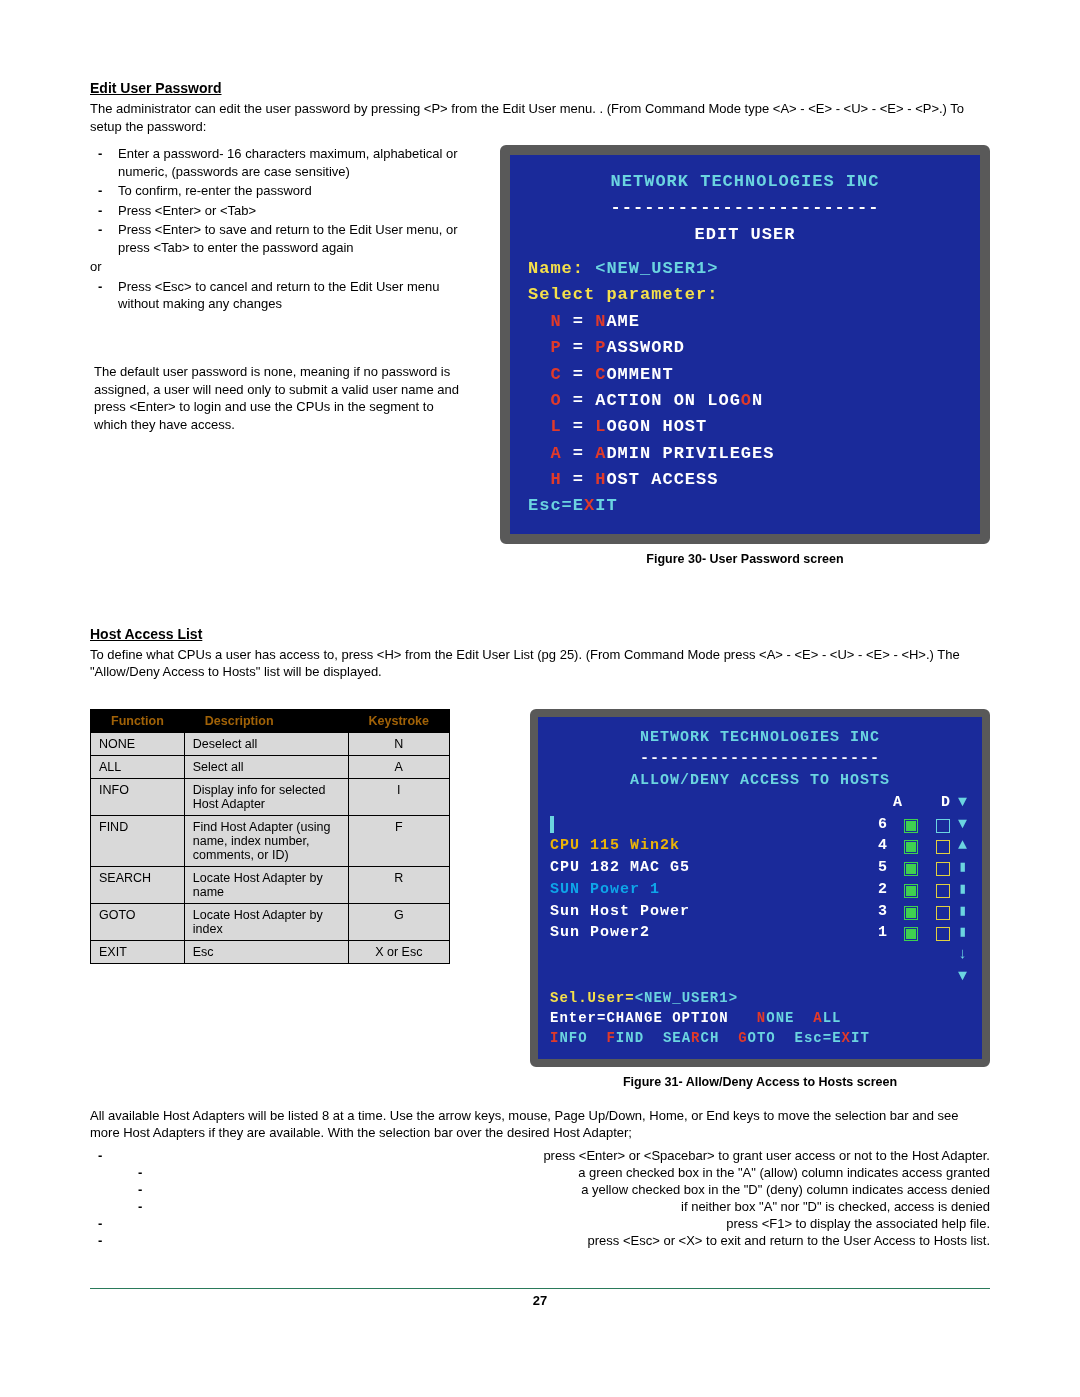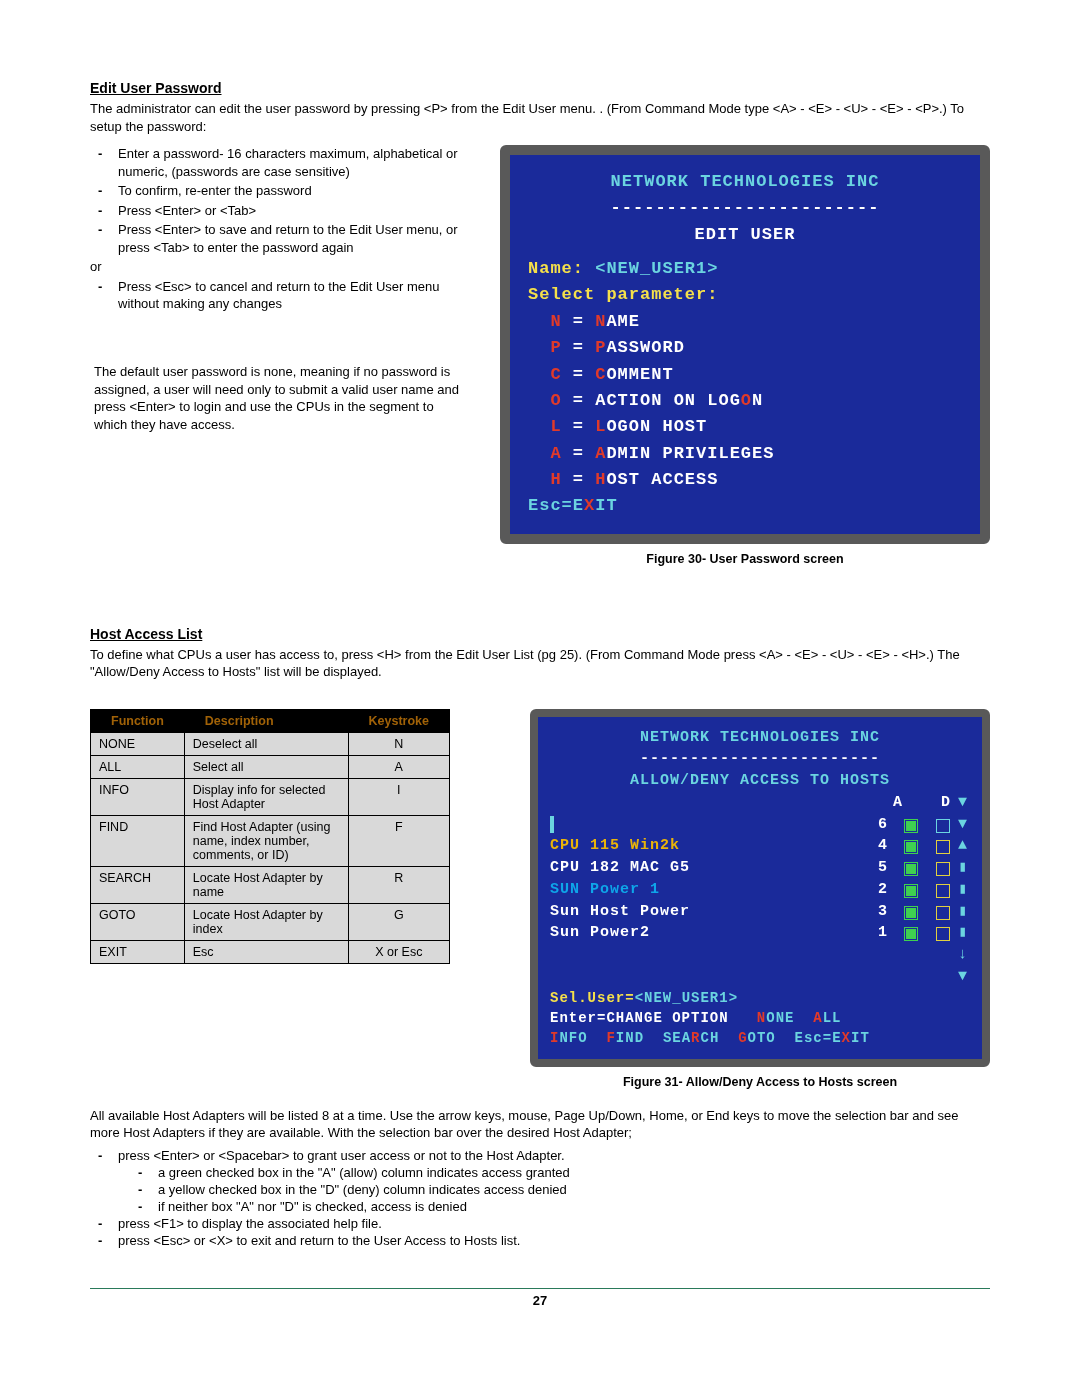--- a/index.html
+++ b/index.html
@@ -150,20 +150,21 @@
     color: #6bd4e0;
   }
   .ad-header { display: flex; color: #fff; }
   .ad-header .spacer { flex: 1; }
   .statusbar { font-size: 14px; }
 
   .bottom-list {
     list-style: none;
     padding-left: 28px;
     margin: 6px 0 16px 0;
+    text-align: right;
   }
   .bottom-list > li {
     position: relative;
     margin-bottom: 2px;
   }
   .bottom-list > li::before {
     content: "-";
     position: absolute;
     left: -20px;
     font-weight: bold;

